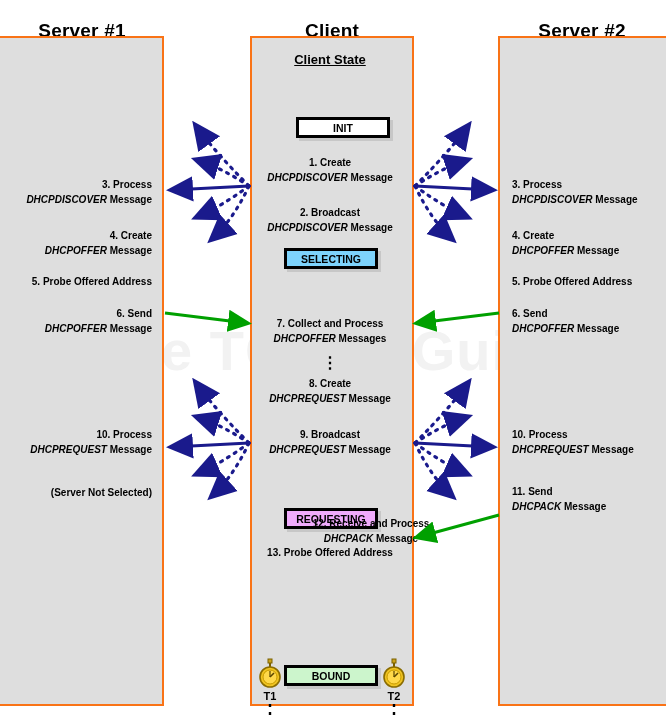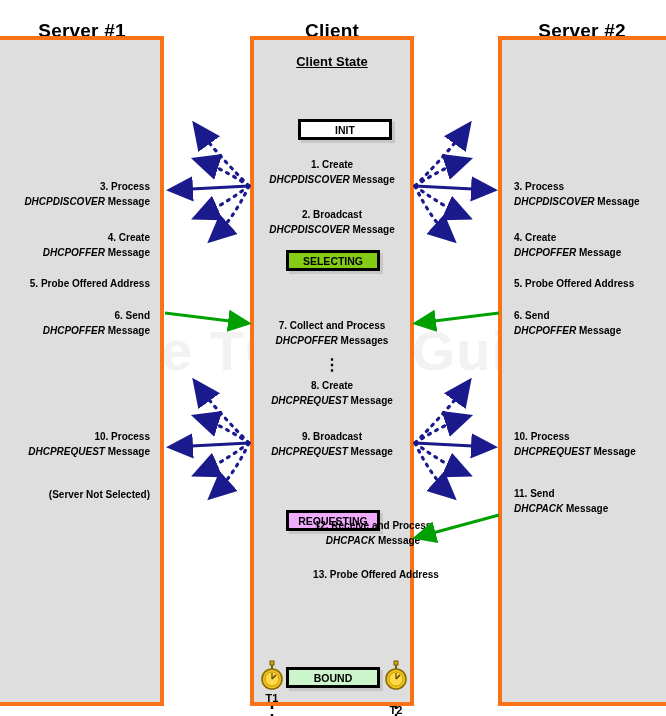--- a/index.html
+++ b/index.html
@@ -6,21 +6,21 @@
   body{width:666px;height:716px;position:relative;overflow:hidden;
        font-family:"Liberation Sans",sans-serif;}
 
   .col-title{position:absolute;font-size:19px;font-weight:bold;color:#000;
              text-align:center;top:20px;letter-spacing:.2px;}
   #title-s1{left:0;width:164px;}
   #title-cl{left:250px;width:164px;}
   #title-s2{left:498px;width:168px;}
 
   .lane{position:absolute;top:36px;height:670px;background:#dedede;
-        border:4px solid #f97316;box-sizing:border-box;}
+        border:2px solid #f97316;box-sizing:border-box;}
   #lane-s1{left:0;width:164px;border-left:none;}
   #lane-cl{left:250px;width:164px;}
   #lane-s2{left:498px;width:168px;border-right:none;}
 
   .lane-inner{position:absolute;inset:0;}
 
   .step{position:absolute;font-size:10px;font-weight:bold;color:#000;
         line-height:14.5px;}
   .step .it{font-style:italic;}
   .r-align{text-align:right;}
@@ -37,21 +37,21 @@
   .client-state-hd{position:absolute;top:14px;left:0;width:156px;
      text-align:center;font-size:13px;font-weight:bold;color:#000;
      text-decoration:underline;}
 
   .state-box{position:absolute;left:32px;width:94px;height:21px;
      border:3px solid #000;box-sizing:border-box;
      font-size:10.5px;font-weight:bold;color:#000;
      display:flex;align-items:center;justify-content:center;
      box-shadow:3px 3px 0 rgba(0,0,0,.10);}
   #state-init{top:79px;background:#ffffff;margin-left:12px;}
-  #state-selecting{top:210px;background:#84cc16;}
+  #state-selecting{top:210px;background:#7dd3fc;}
   #state-requesting{top:470px;background:#f0abfc;}
   #state-bound{top:627px;left:32px;width:94px;background:#ccf5cc;}
 
   .dots-v{position:absolute;left:0;width:156px;text-align:center;
      font-size:16px;font-weight:bold;color:#000;line-height:6px;}
 
   
   #watermark{position:absolute;left:0;top:316px;width:666px;height:70px;
      font-size:56px;font-weight:bold;color:#f2f2f2;text-align:center;
      line-height:70px;letter-spacing:1px;z-index:1;pointer-events:none;}
@@ -61,21 +61,21 @@
   #lane-s1,#lane-cl,#lane-s2{z-index:2;}
   .lane .step,.lane .state-box,.lane .client-state-hd,.lane .dots-v{z-index:4;}
 
   
   .timer{position:absolute;width:26px;height:32px;}
   #timer-t1{left:5px;top:620px;}
   #timer-t2{left:129px;top:620px;}
   .timer-label{position:absolute;width:26px;text-align:center;
      font-size:11px;font-weight:bold;color:#000;top:652px;}
   #label-t1{left:5px;}
-  #label-t2{left:129px;margin-top:12px;}
+  #label-t2{left:129px;}
   .timer-arrow{position:absolute;width:26px;height:36px;top:666px;}
   #tarrow-t1{left:5px;}
   #tarrow-t2{left:129px;}
 </style>
 </head>
 <body>
 
 <div class="col-title" id="title-s1">Server #1</div>
 <div class="col-title" id="title-cl">Client</div>
 <div class="col-title" id="title-s2">Server #2</div>
@@ -144,21 +144,21 @@
       <span class="it">DHCPREQUEST</span><span> Message</span>
     </div>
 
     <div class="state-box" id="state-requesting">REQUESTING</div>
 
     <div class="step c-align" style="top:479px;margin-left:41px;">
       <span>12. Receive and Process</span><br>
       <span class="it">DHCPACK</span><span> Message</span>
     </div>
 
-    <div class="step c-align" style="top:528px;margin-left:44px;">
+    <div class="step c-align" style="top:508px;">
       <span>13. Probe Offered Address</span>
     </div>
 
 
     <div class="state-box" id="state-bound">BOUND</div>
 
     <div class="timer" id="timer-t1">
       <svg width="26" height="32" viewBox="0 0 26 32">
         <rect x="11" y="1" width="4" height="4" fill="#caa21a" stroke="#7a6000" stroke-width="1"></rect>
         <line x1="13" y1="5" x2="13" y2="9" stroke="#7a6000" stroke-width="2"></line>

